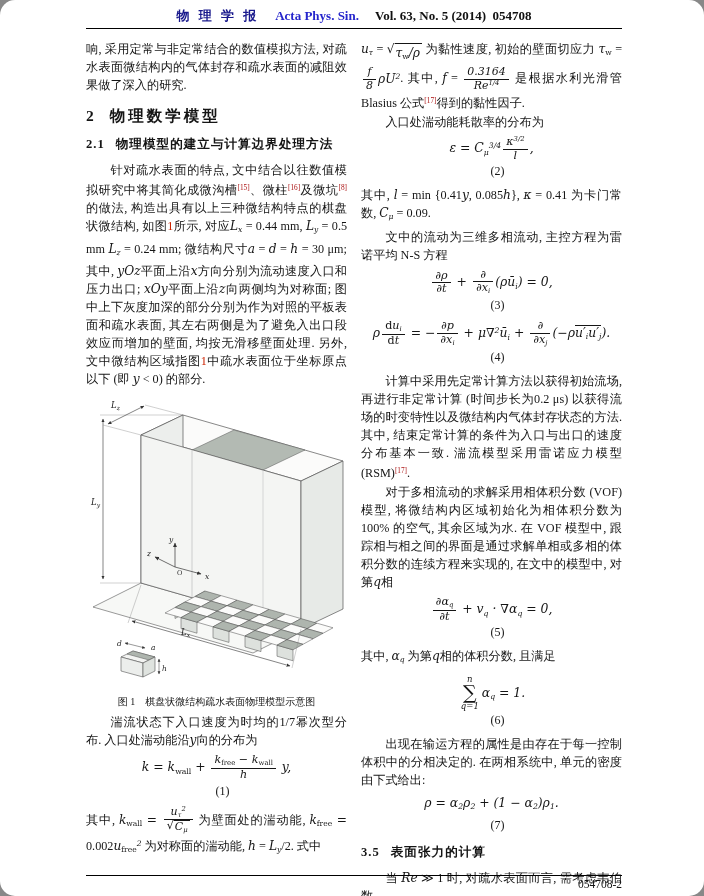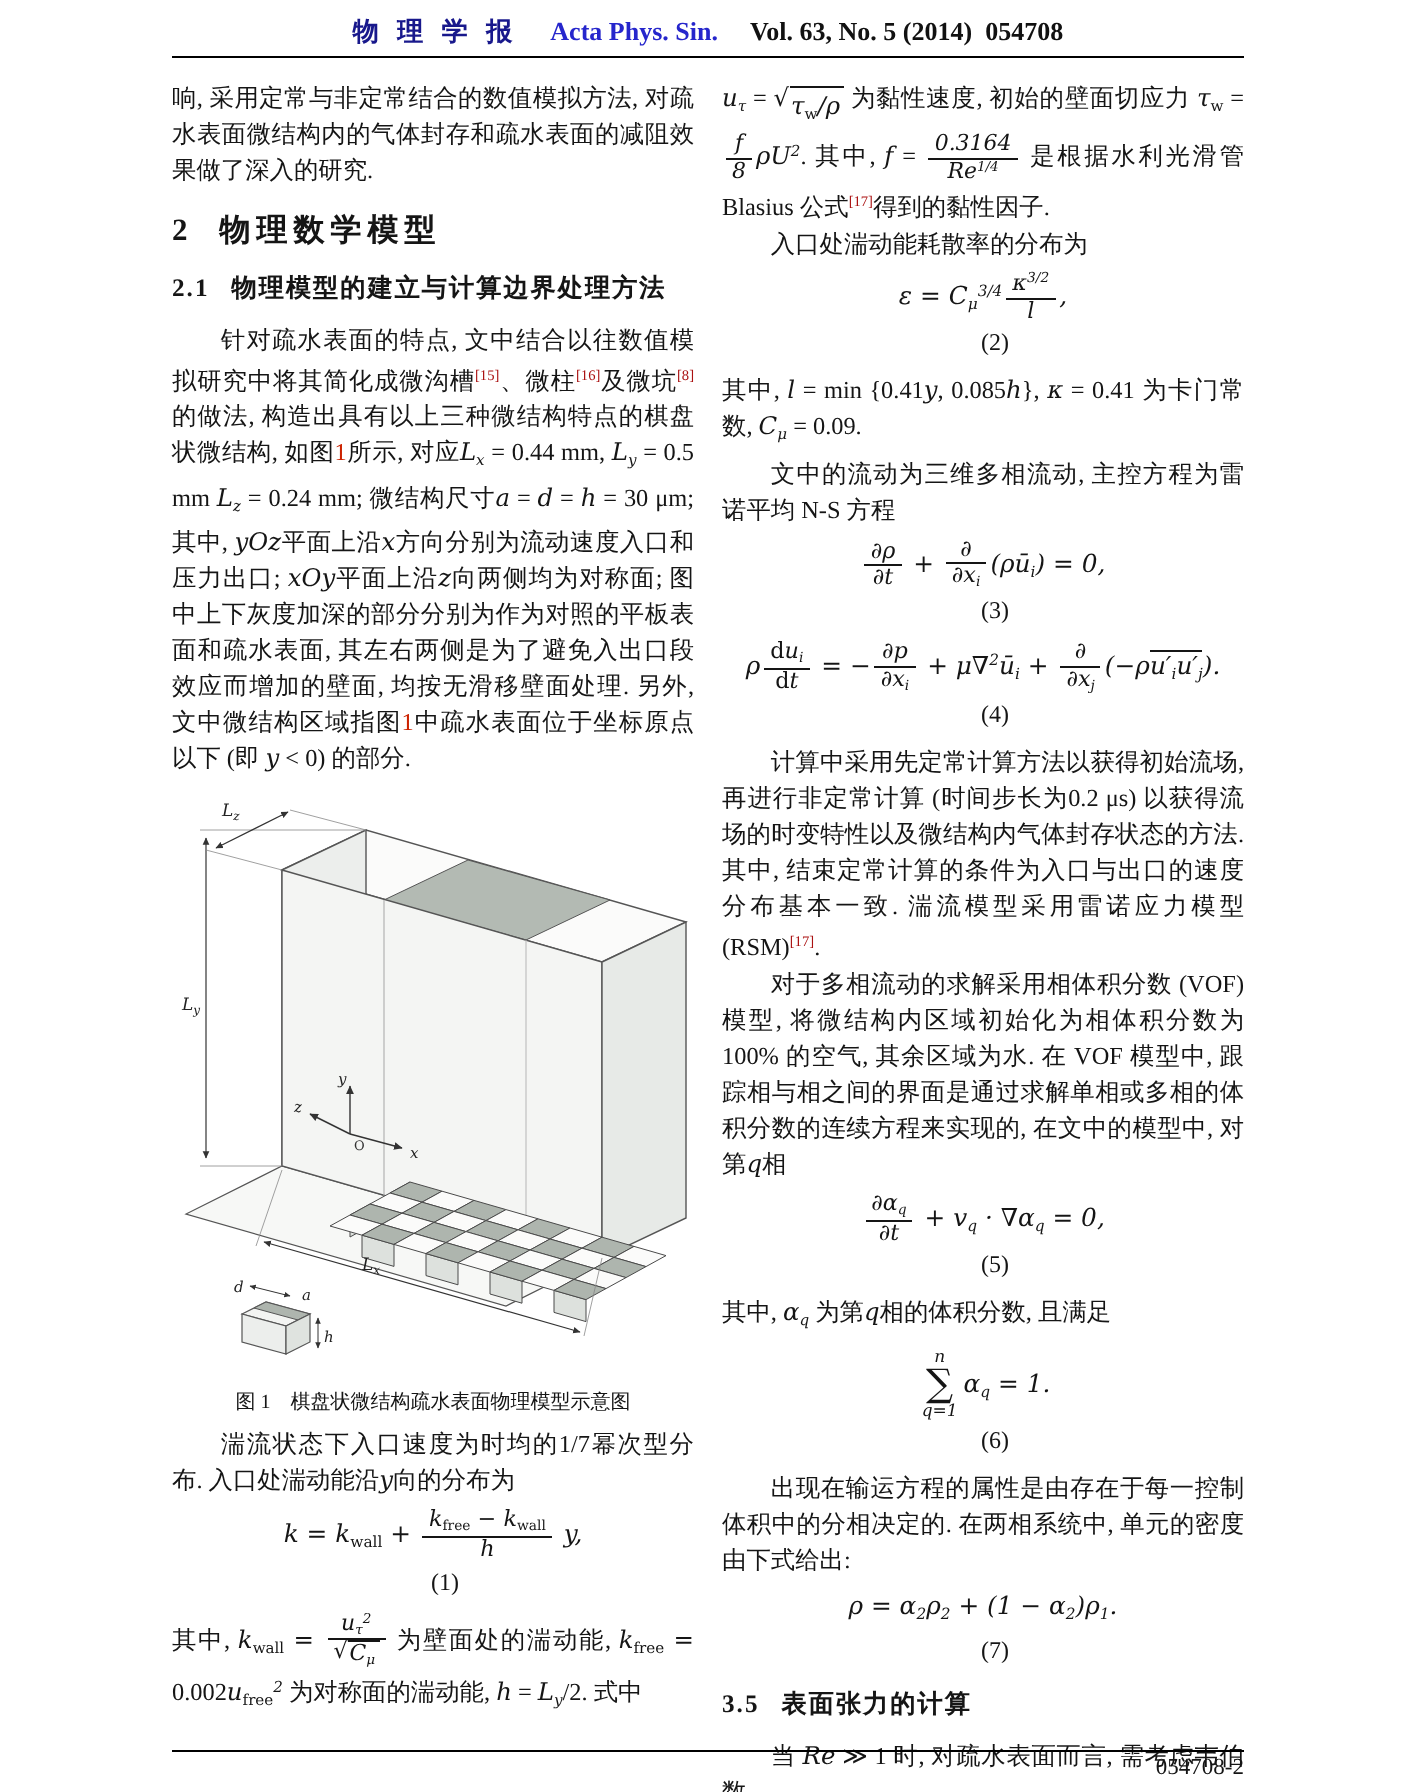--- a/index.html
+++ b/index.html
@@ -1,18 +1,18 @@
 <!DOCTYPE html>
 <html style="--journal-cn: #18188c; --journal-en: #2626cc; --cite: #aa1111; --figref: #cc2200;"><head>
 <meta charset="utf-8">
 <style>
   html,body{margin:0;padding:0;background:#888;}
   .page{
     width:704px;height:896px;margin:0 auto;background:#ffffff;position:relative;overflow:hidden;
-    font-family:"Liberation Serif","DejaVu Serif",serif;color:#151515;
+    font-family:"Liberation Serif","DejaVu Serif",serif;color:#151515;border-radius:15px;
   }
   .content{position:absolute;left:86px;right:82px;top:7px;}
   
   .pagehead{
     display:flex;justify-content:center;align-items:baseline;gap:16px;
     font-weight:bold;font-size:13px;border-bottom:1.6px solid #000;padding-bottom:3px;
   }
   .jcn{color:var(--journal-cn,#18188c);letter-spacing:3px;}
   .jen{color:var(--journal-en,#2626cc);}
   .jinfo{color:#111;}

